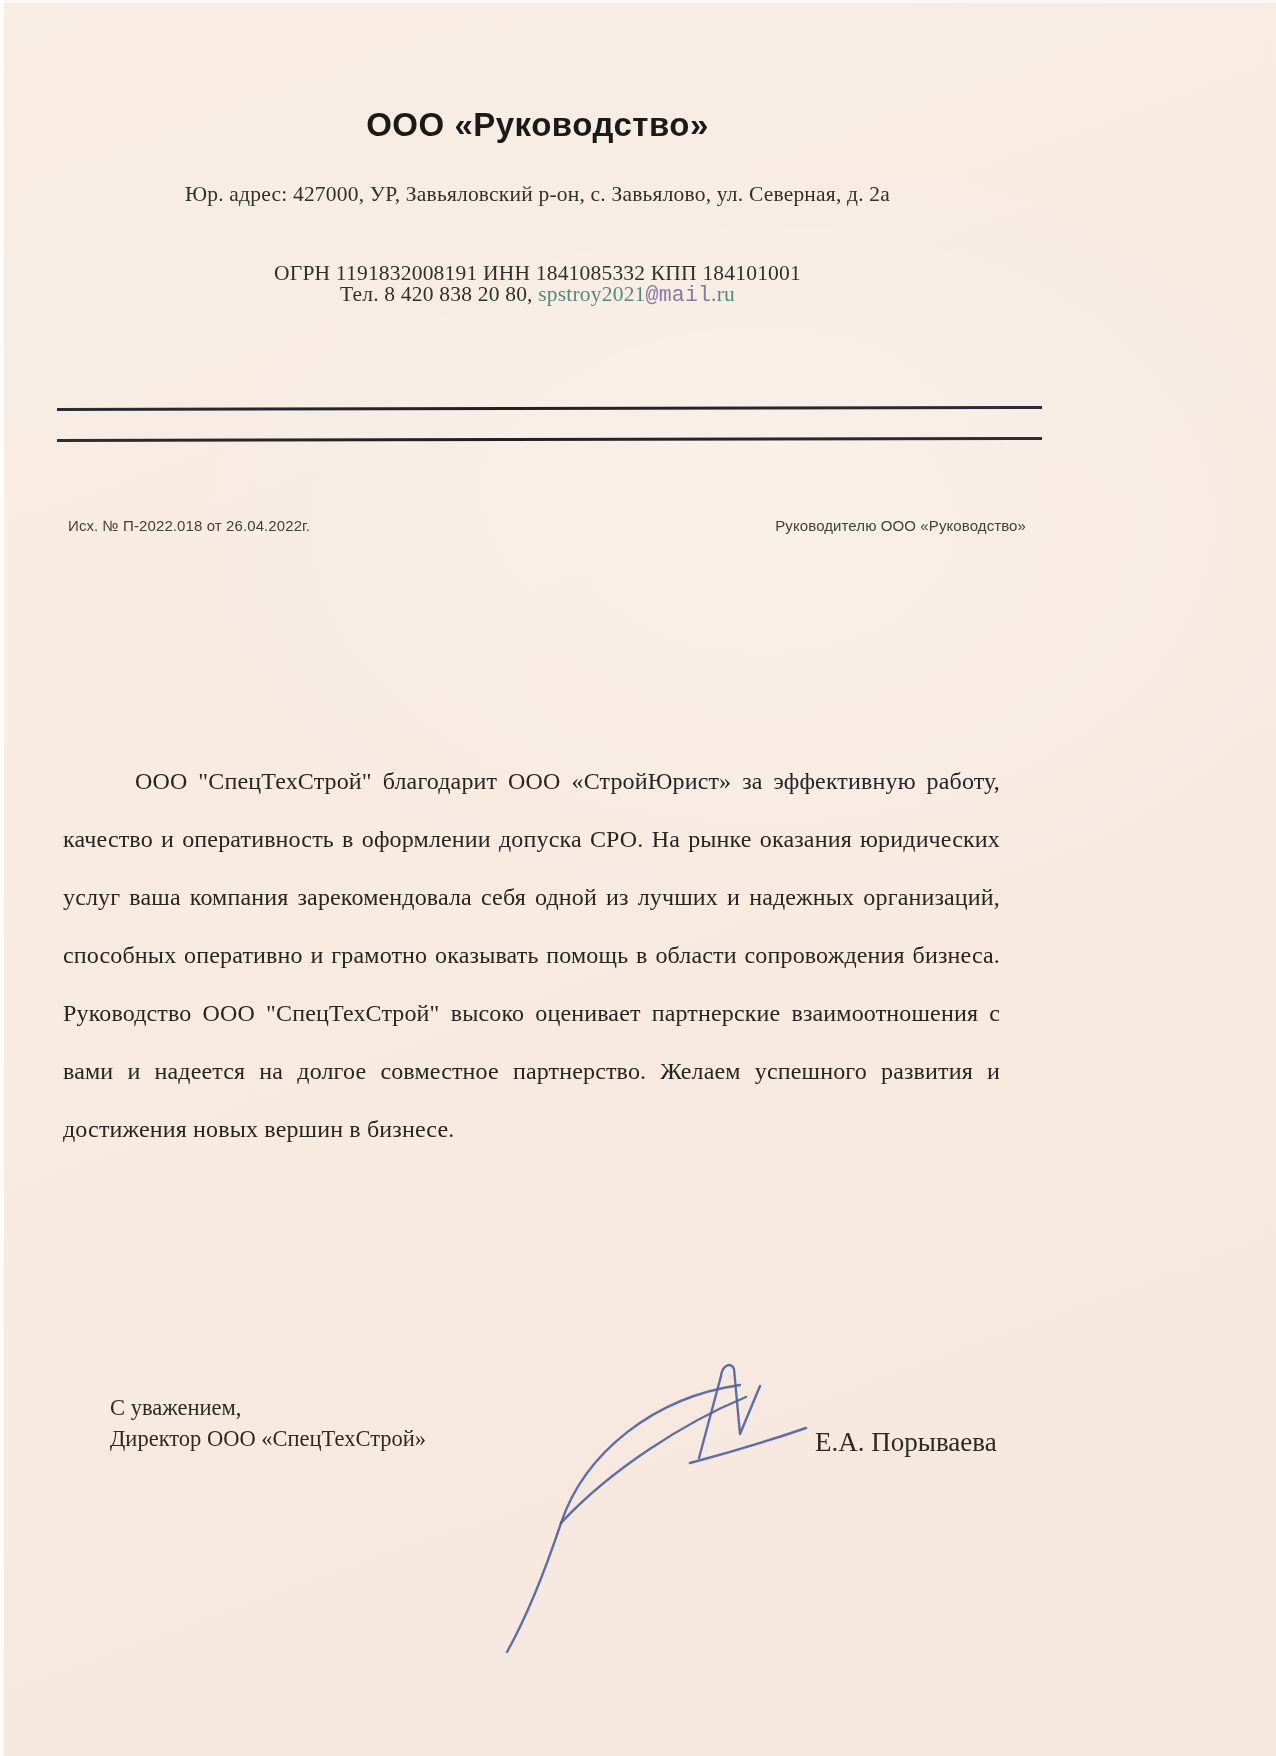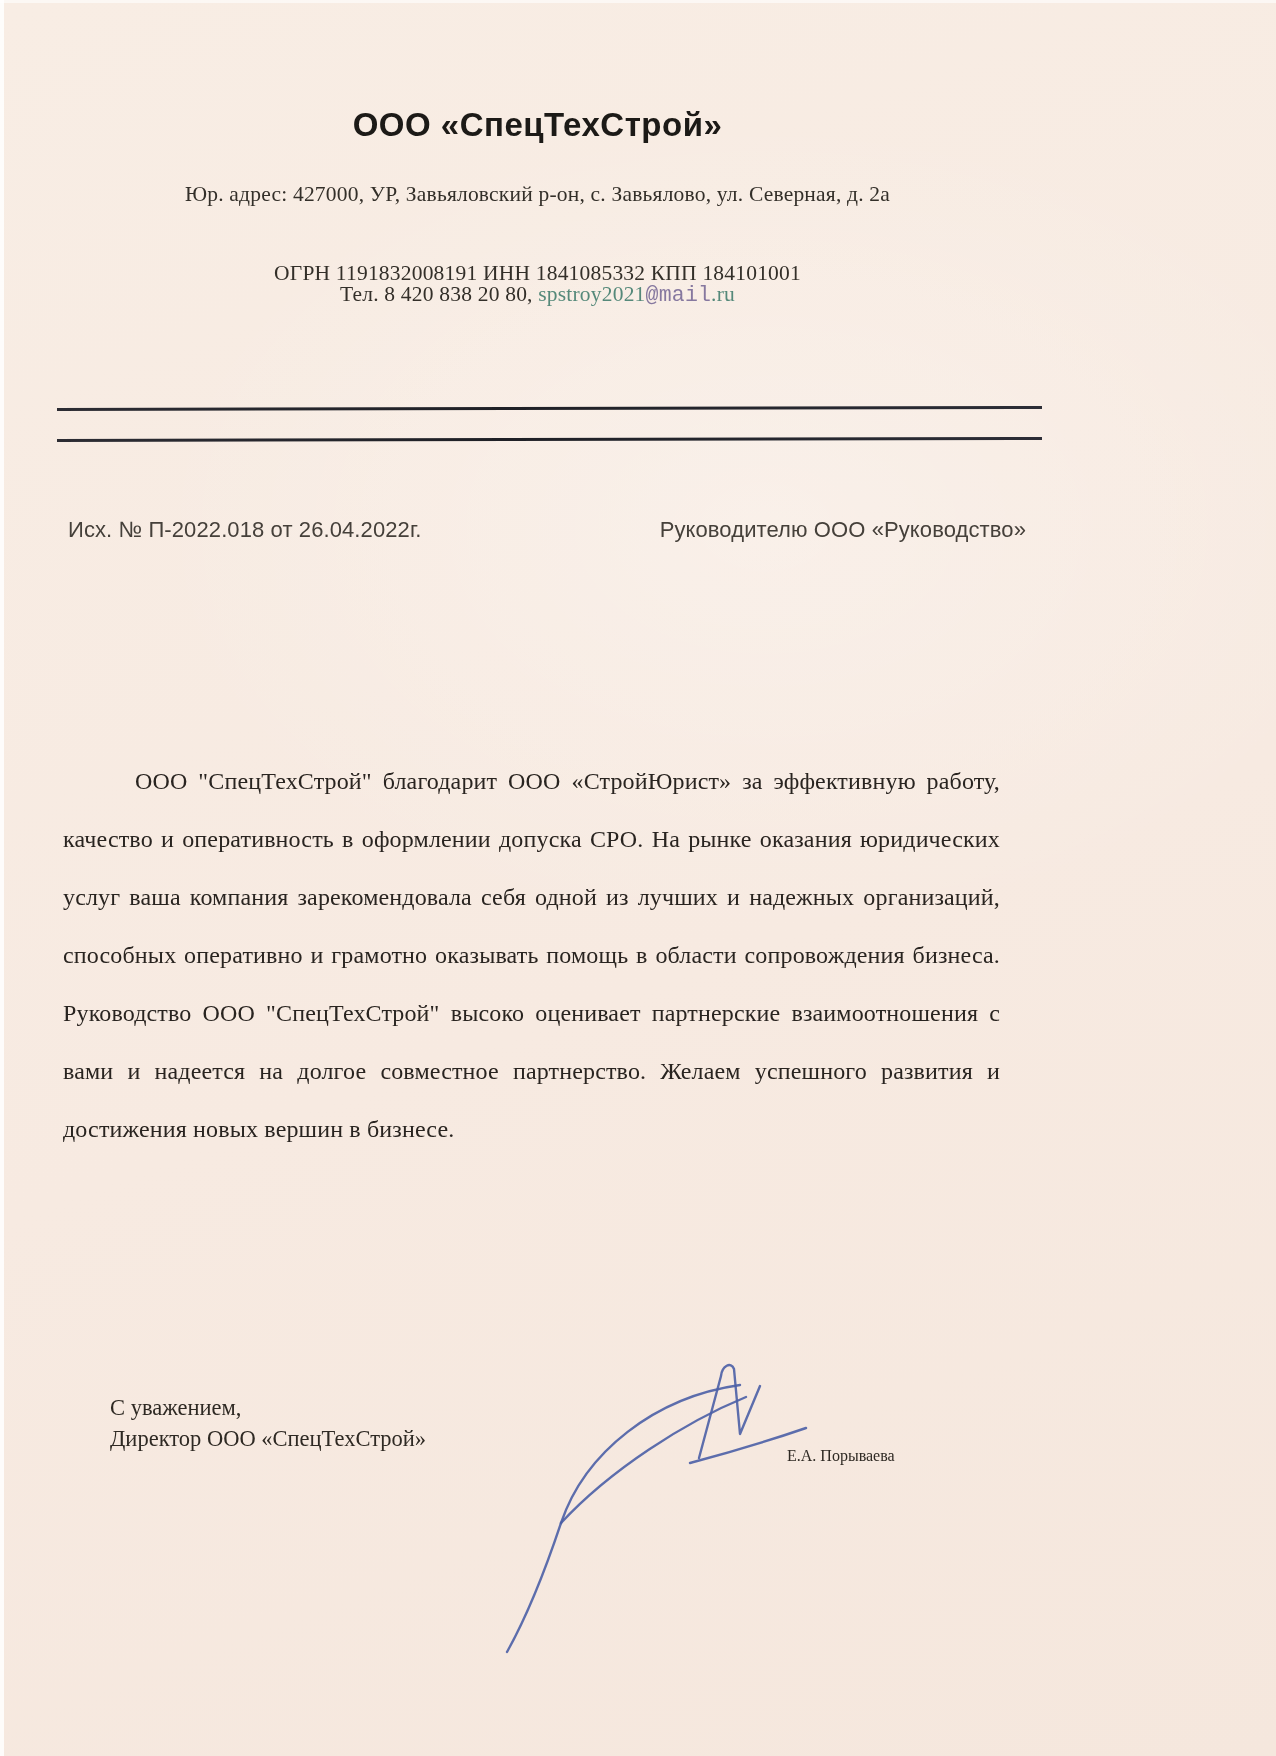--- a/index.html
+++ b/index.html
@@ -71,21 +71,21 @@
   .rule-1 { top: 407px; }
   .rule-2 { top: 438px; }
 
   .ref-row {
     position: absolute;
     left: 68px; top: 517px;
     width: 958px;
     display: flex;
     justify-content: space-between;
     font-family: "Liberation Sans", sans-serif;
-    font-size: 22px;
+    font-size: 15px;
     color: #45403a;
     letter-spacing: 0.1px;
   }
 
   .body-par {
     position: absolute;
     left: 63px; top: 752px;
     width: 937px;
     margin: 0;
     font-size: 24px;
@@ -98,24 +98,23 @@
 
   .sig-block {
     position: absolute;
     left: 110px; top: 1392px;
     font-size: 22.5px;
     line-height: 31px;
     color: #2e2923;
   }
   .sig-name {
     position: absolute;
-    left: 787px; top: 1427px;
-    font-size: 16px;
+    left: 815px; top: 1427px;
+    font-size: 27px;
     color: #2e2923;
-    margin-top: 20px;
   }
   .sig-ink {
     position: absolute;
     left: 452px; top: 1336px;
     width: 440px; height: 330px;
   }
   .sig-ink path {
     fill: none;
     stroke: var(--ink_blue, #4b5fa6);
     stroke-width: 2.4;
@@ -125,21 +124,21 @@
   }
 </style>
 </head>
 <body>
 
 <div class="page">
   <div class="scan-edge-left"></div>
   <div class="scan-edge-top"></div>
 
   <header class="letterhead">
-    <h1 class="company">ООО «СпецТехСтрой»</h1>
+    <h1 class="company">ООО «Руководство»</h1>
     <p class="head-line addr">Юр. адрес: 427000, УР, Завьяловский р-он, с. Завьялово, ул. Северная, д. 2а</p>
     <p class="head-line ogrn">ОГРН 1191832008191 ИНН 1841085332 КПП 184101001</p>
     <p class="head-line contact">
       <span>Тел. 8 420 838 20 80,</span>
       <span><span class="em-user">spstroy2021</span><span class="em-at">@mail</span><span class="em-tld">.ru</span></span>
     </p>
   </header>
 
   <div class="rule rule-1"></div>
   <div class="rule rule-2"></div>

